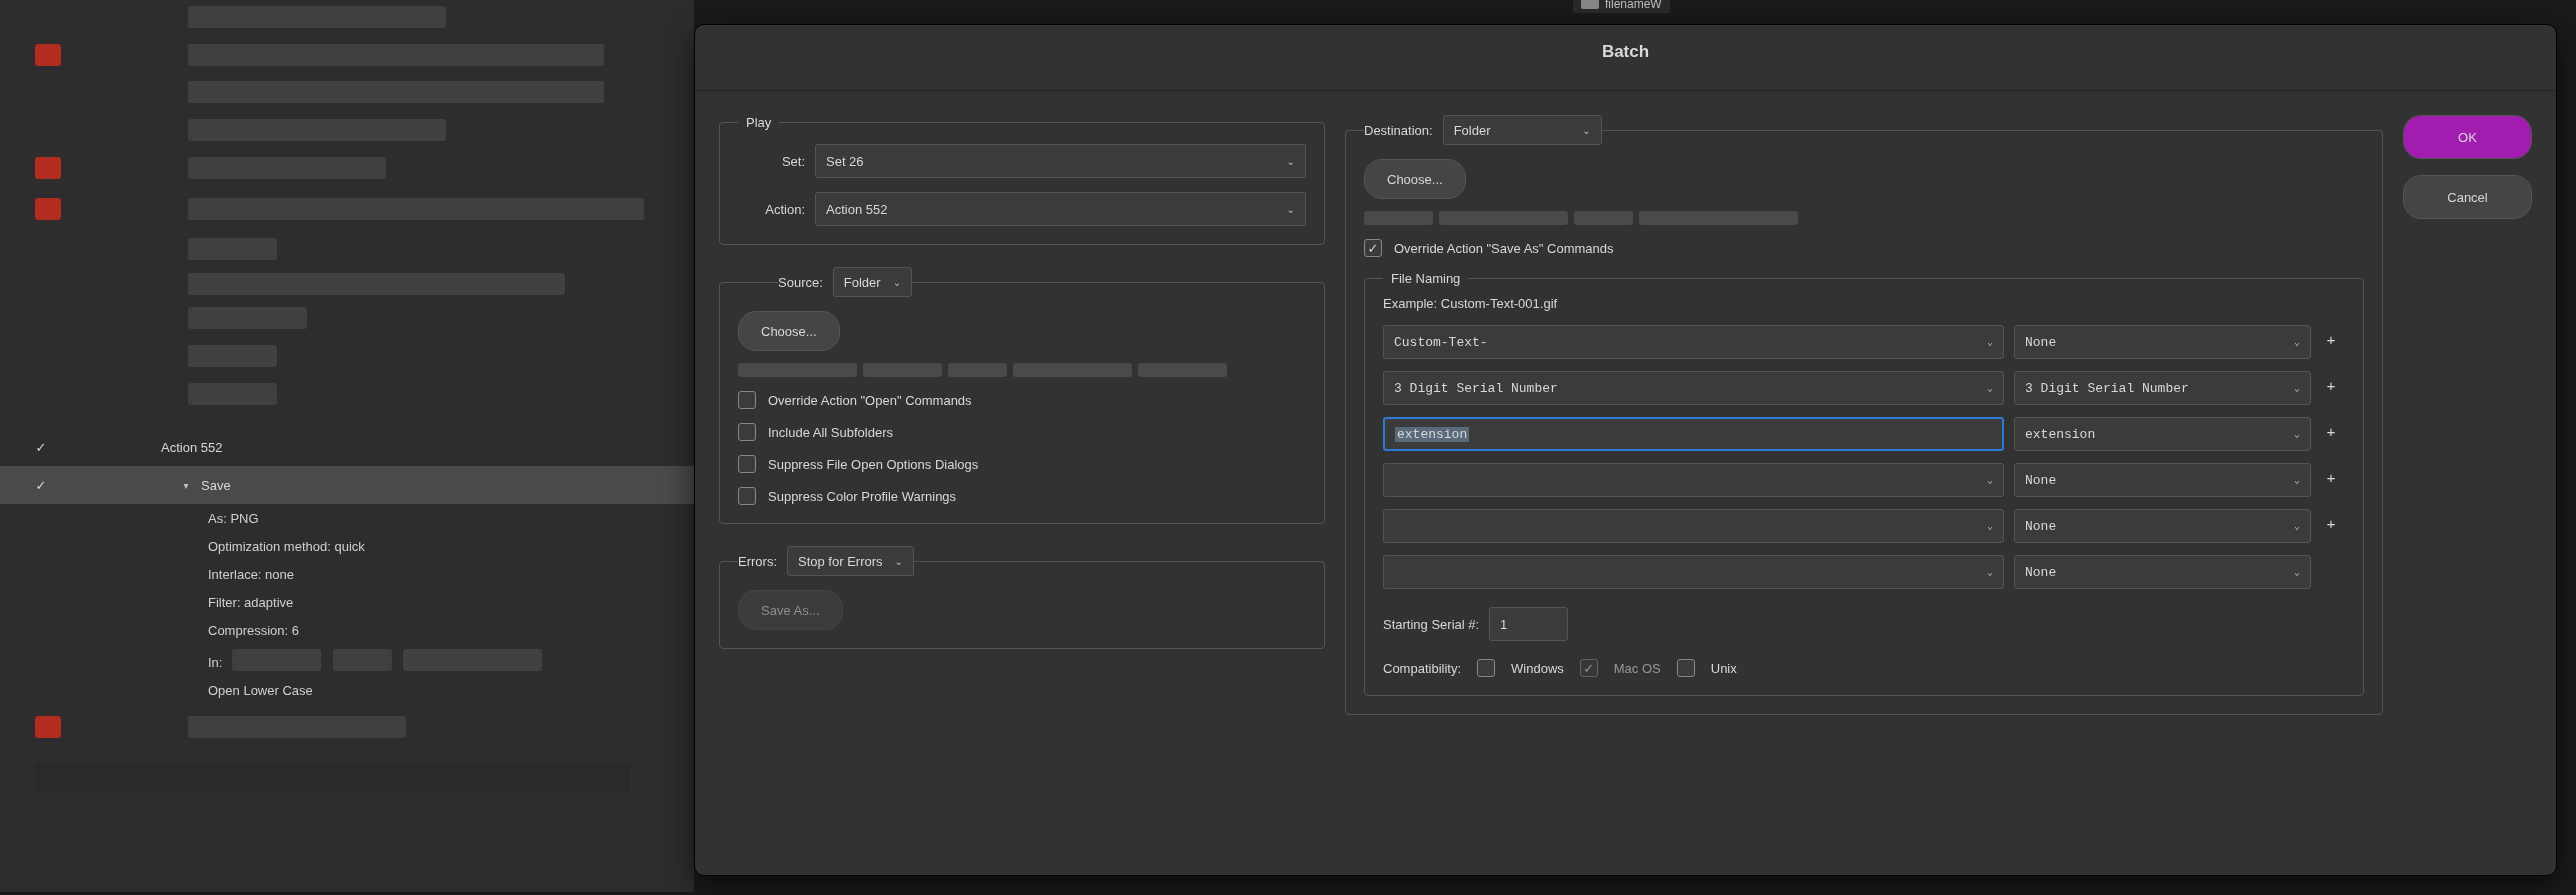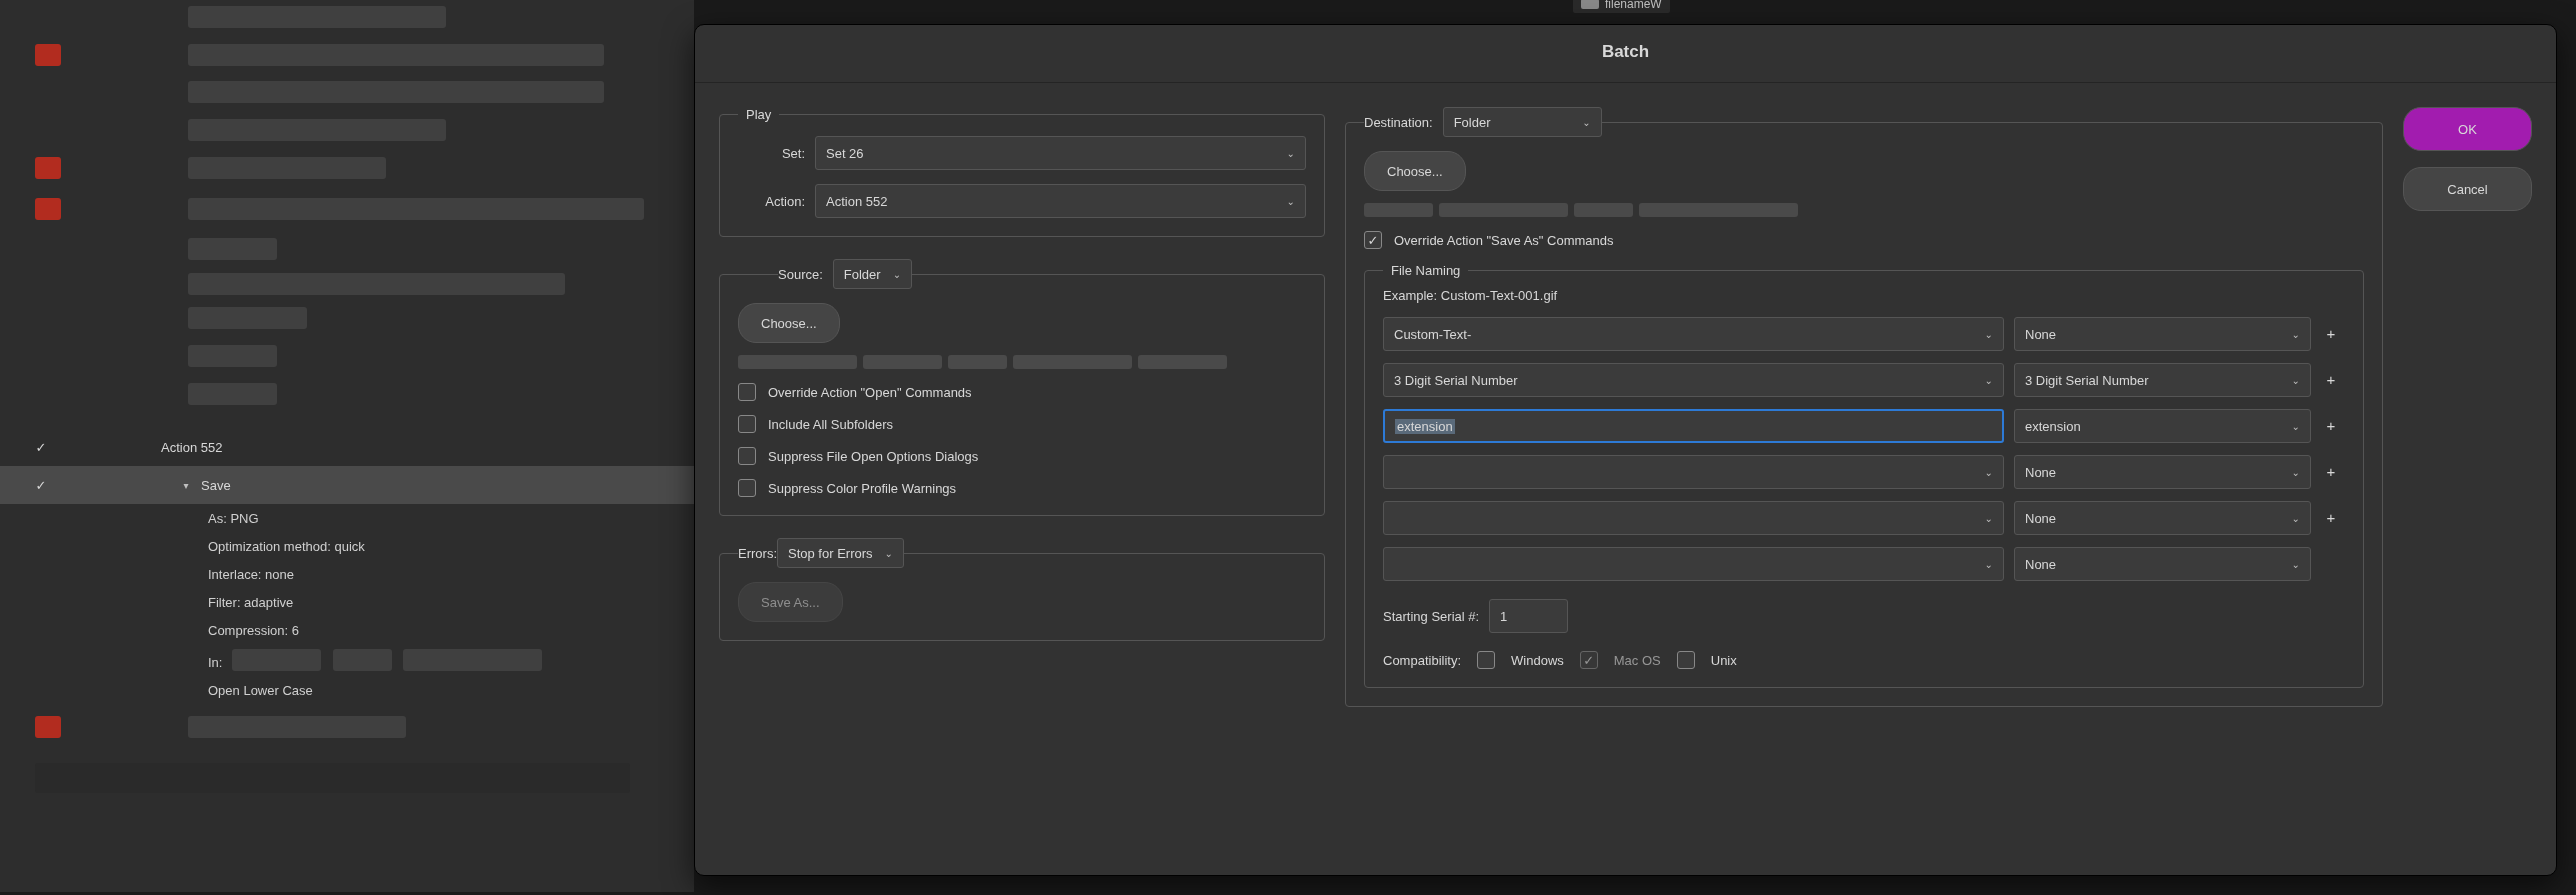--- a/index.html
+++ b/index.html
@@ -40,21 +40,21 @@
   .dialog {
     position:absolute;
     left: 694px; top: 24px;
     width: 1863px; height: 852px;
     background: #323232;
     border: 1px solid #000;
     border-radius: 10px;
     box-shadow: 0 10px 30px rgba(0,0,0,.6);
   }
   .dialog-title {
-    height:58px; line-height:54px;
+    height:66px; line-height:54px;
     text-align:center;
     font-size:17px; font-weight:600;
     border-bottom:1px solid #242424;
   }
 
   .dialog-body {
     position:relative;
     padding: 24px;
     display:flex;
     gap: 20px;
@@ -107,21 +107,21 @@
   }
 
   .pathline { margin-top:12px; display:flex; gap:6px; }
   .pathline .seg { height:14px; background:#4a4a4a; border-radius:3px; }
 
   .chk-line { display:flex; align-items:center; gap:12px; margin-top:14px; }
 
   .left-stack { width: 606px; display:flex; flex-direction:column; gap:22px; }
   .right-stack { flex:1; display:flex; flex-direction:column; }
 
-  .naming-grid { display:grid; grid-template-columns: 1fr 297px 24px; gap:12px 10px; margin-top:14px; align-items:center; }
+  .naming-grid { display:grid; grid-template-columns: 1fr 297px 24px; gap:12px 10px; margin-top:14px; align-items:center;font-family:Liberation Mono, monospace; }
   .plus { width:20px; height:20px; color:#d8d8d8; text-align:center; line-height:20px; cursor:pointer; font-size:15px; }
 
   .compat-row { display:flex; align-items:center; gap:16px; margin-top:18px; flex-wrap:wrap; }
 
   .top-filename-tab {
     position:absolute; left:1572px; top:-6px;
     background:#2a2a2a; border:1px solid #1a1a1a; border-radius:3px;
     height:20px; padding:0 8px; display:flex; align-items:center; gap:6px;
     font-size:12px; color:#bfbfbf;
   }
@@ -250,21 +250,21 @@
           <span>Suppress File Open Options Dialogs</span>
         </div>
         <div class="chk-line">
           <span class="chk"></span>
           <span>Suppress Color Profile Warnings</span>
         </div>
       </fieldset>
 
       <fieldset>
         <legend style="padding:0;">
-          <span style="display:inline-flex; align-items:center; gap:0;">
+          <span style="display:inline-flex; align-items:center; gap:10px;">
             <span>Errors:</span>
             <span class="select" style="height:30px;">
               <span>Stop for Errors</span>
               <span class="caret">⌄</span>
             </span>
           </span>
         </legend>
         <div style="margin-top:14px;">
           <span class="choose-btn" style="opacity:.55;">
             <span>Save As...</span>

